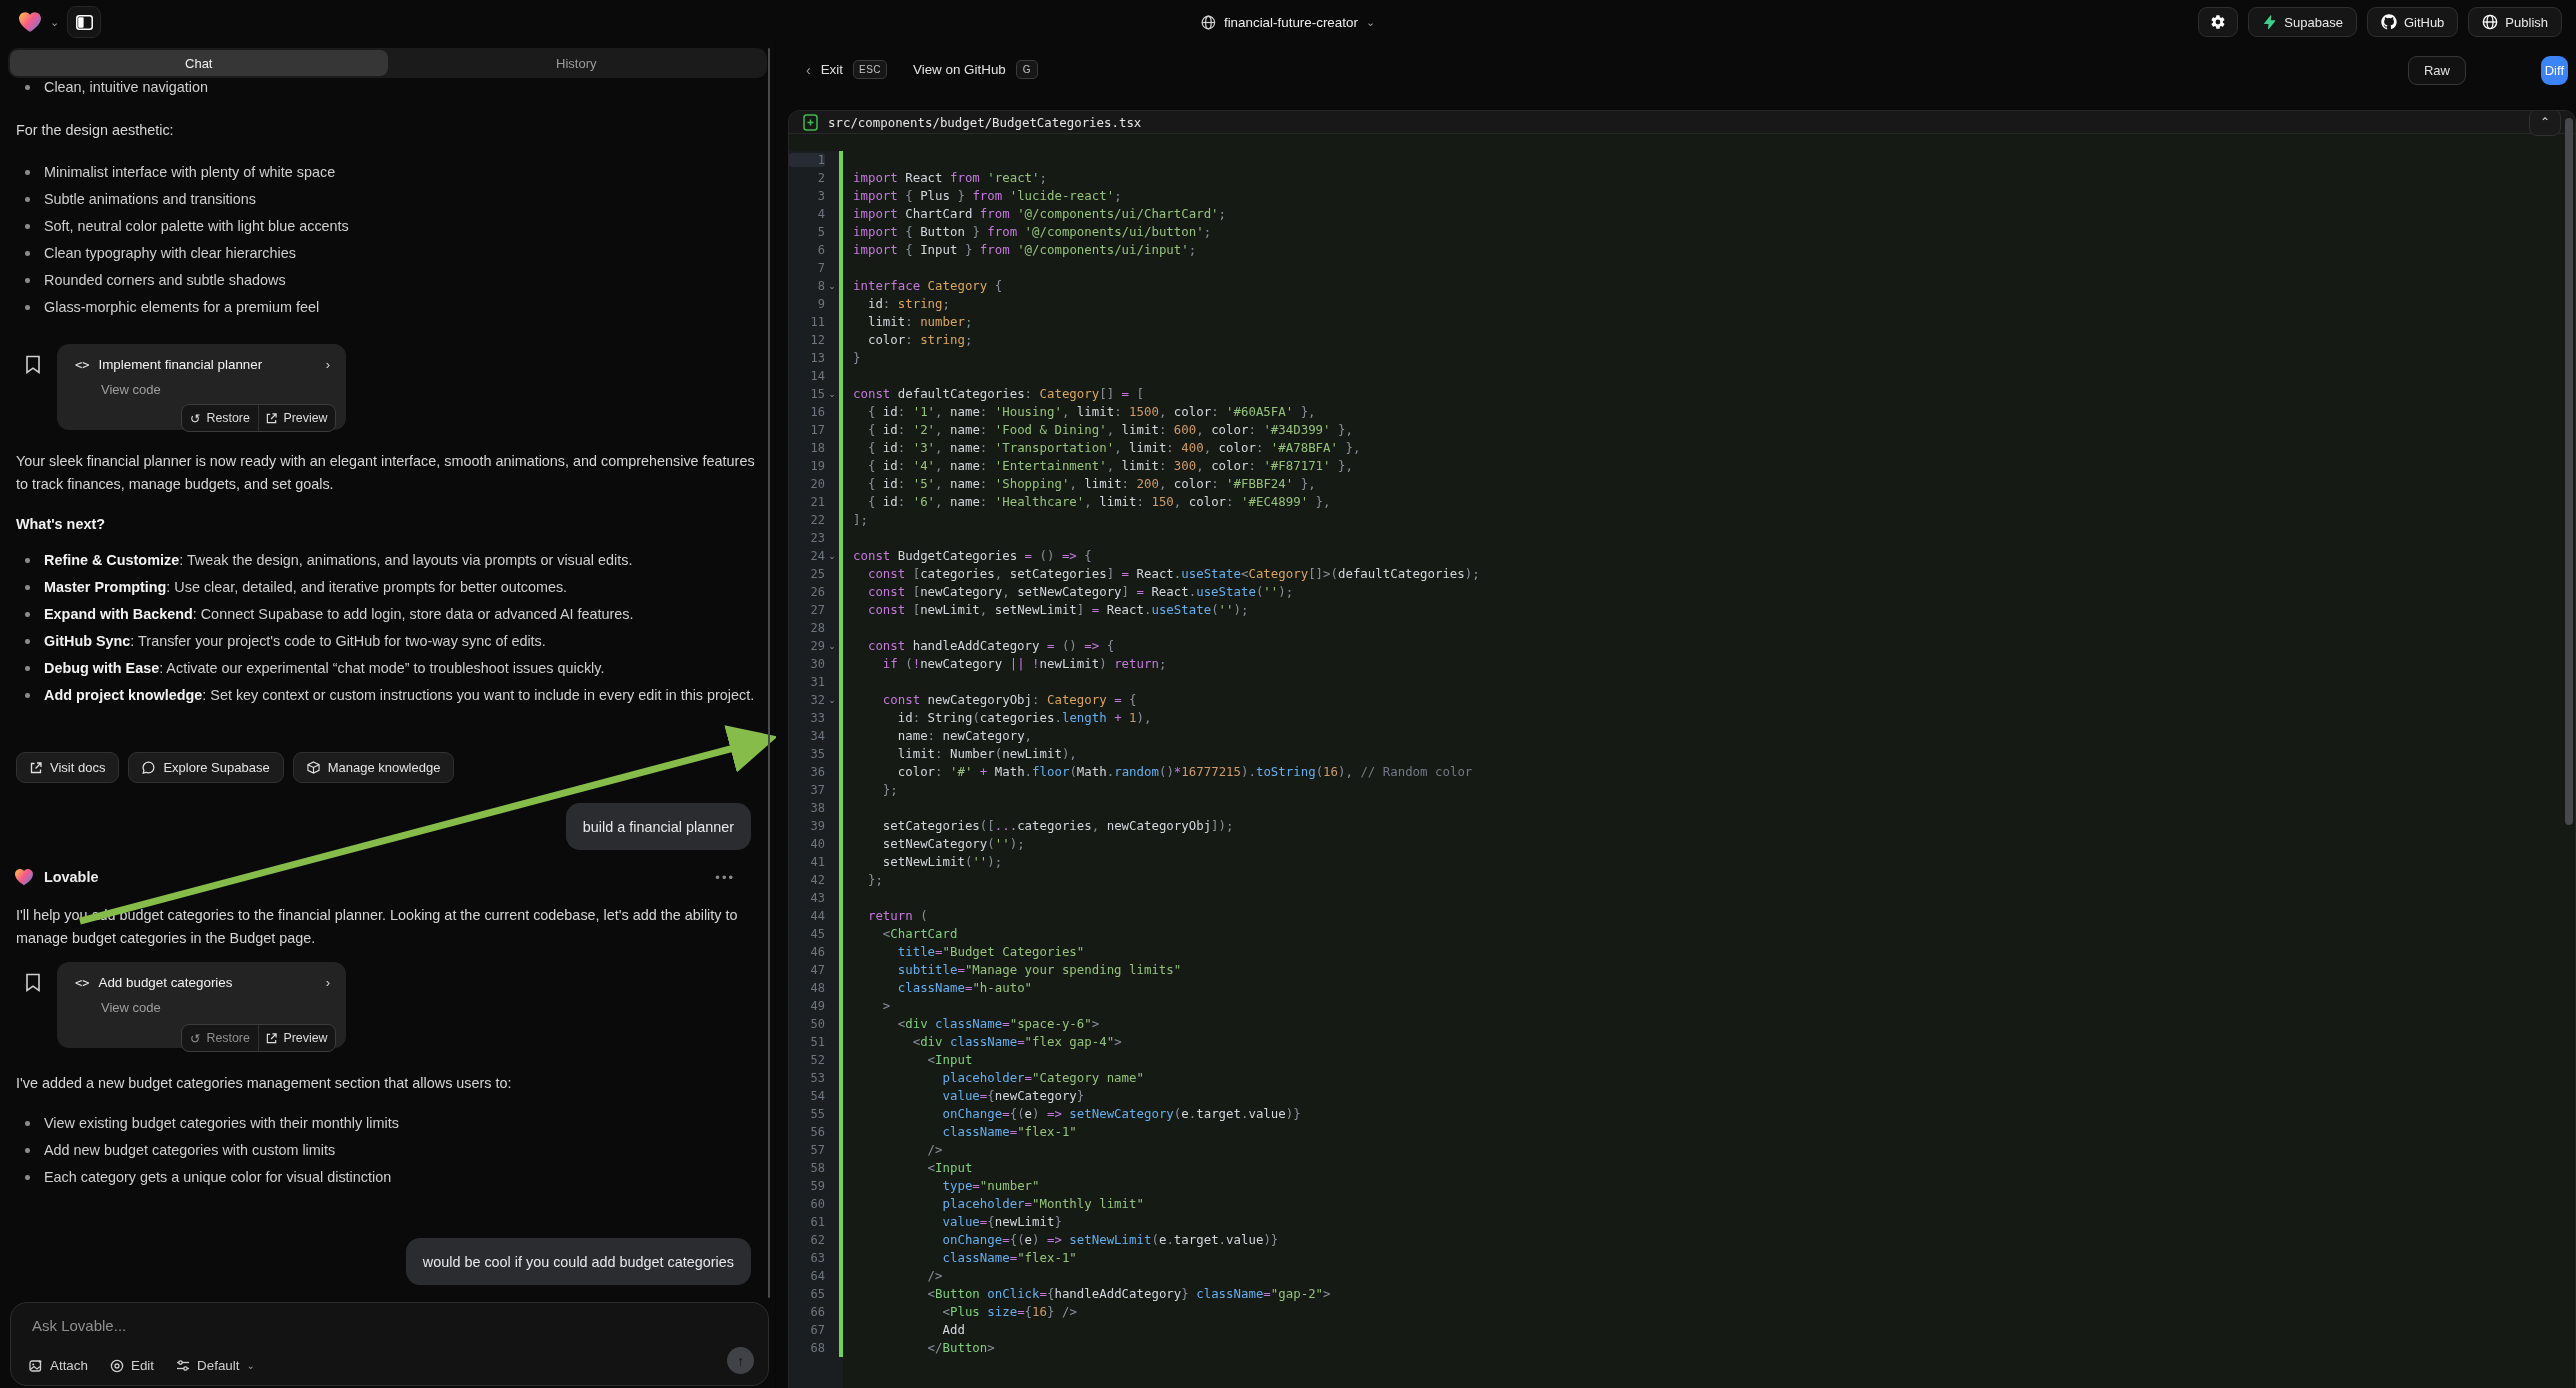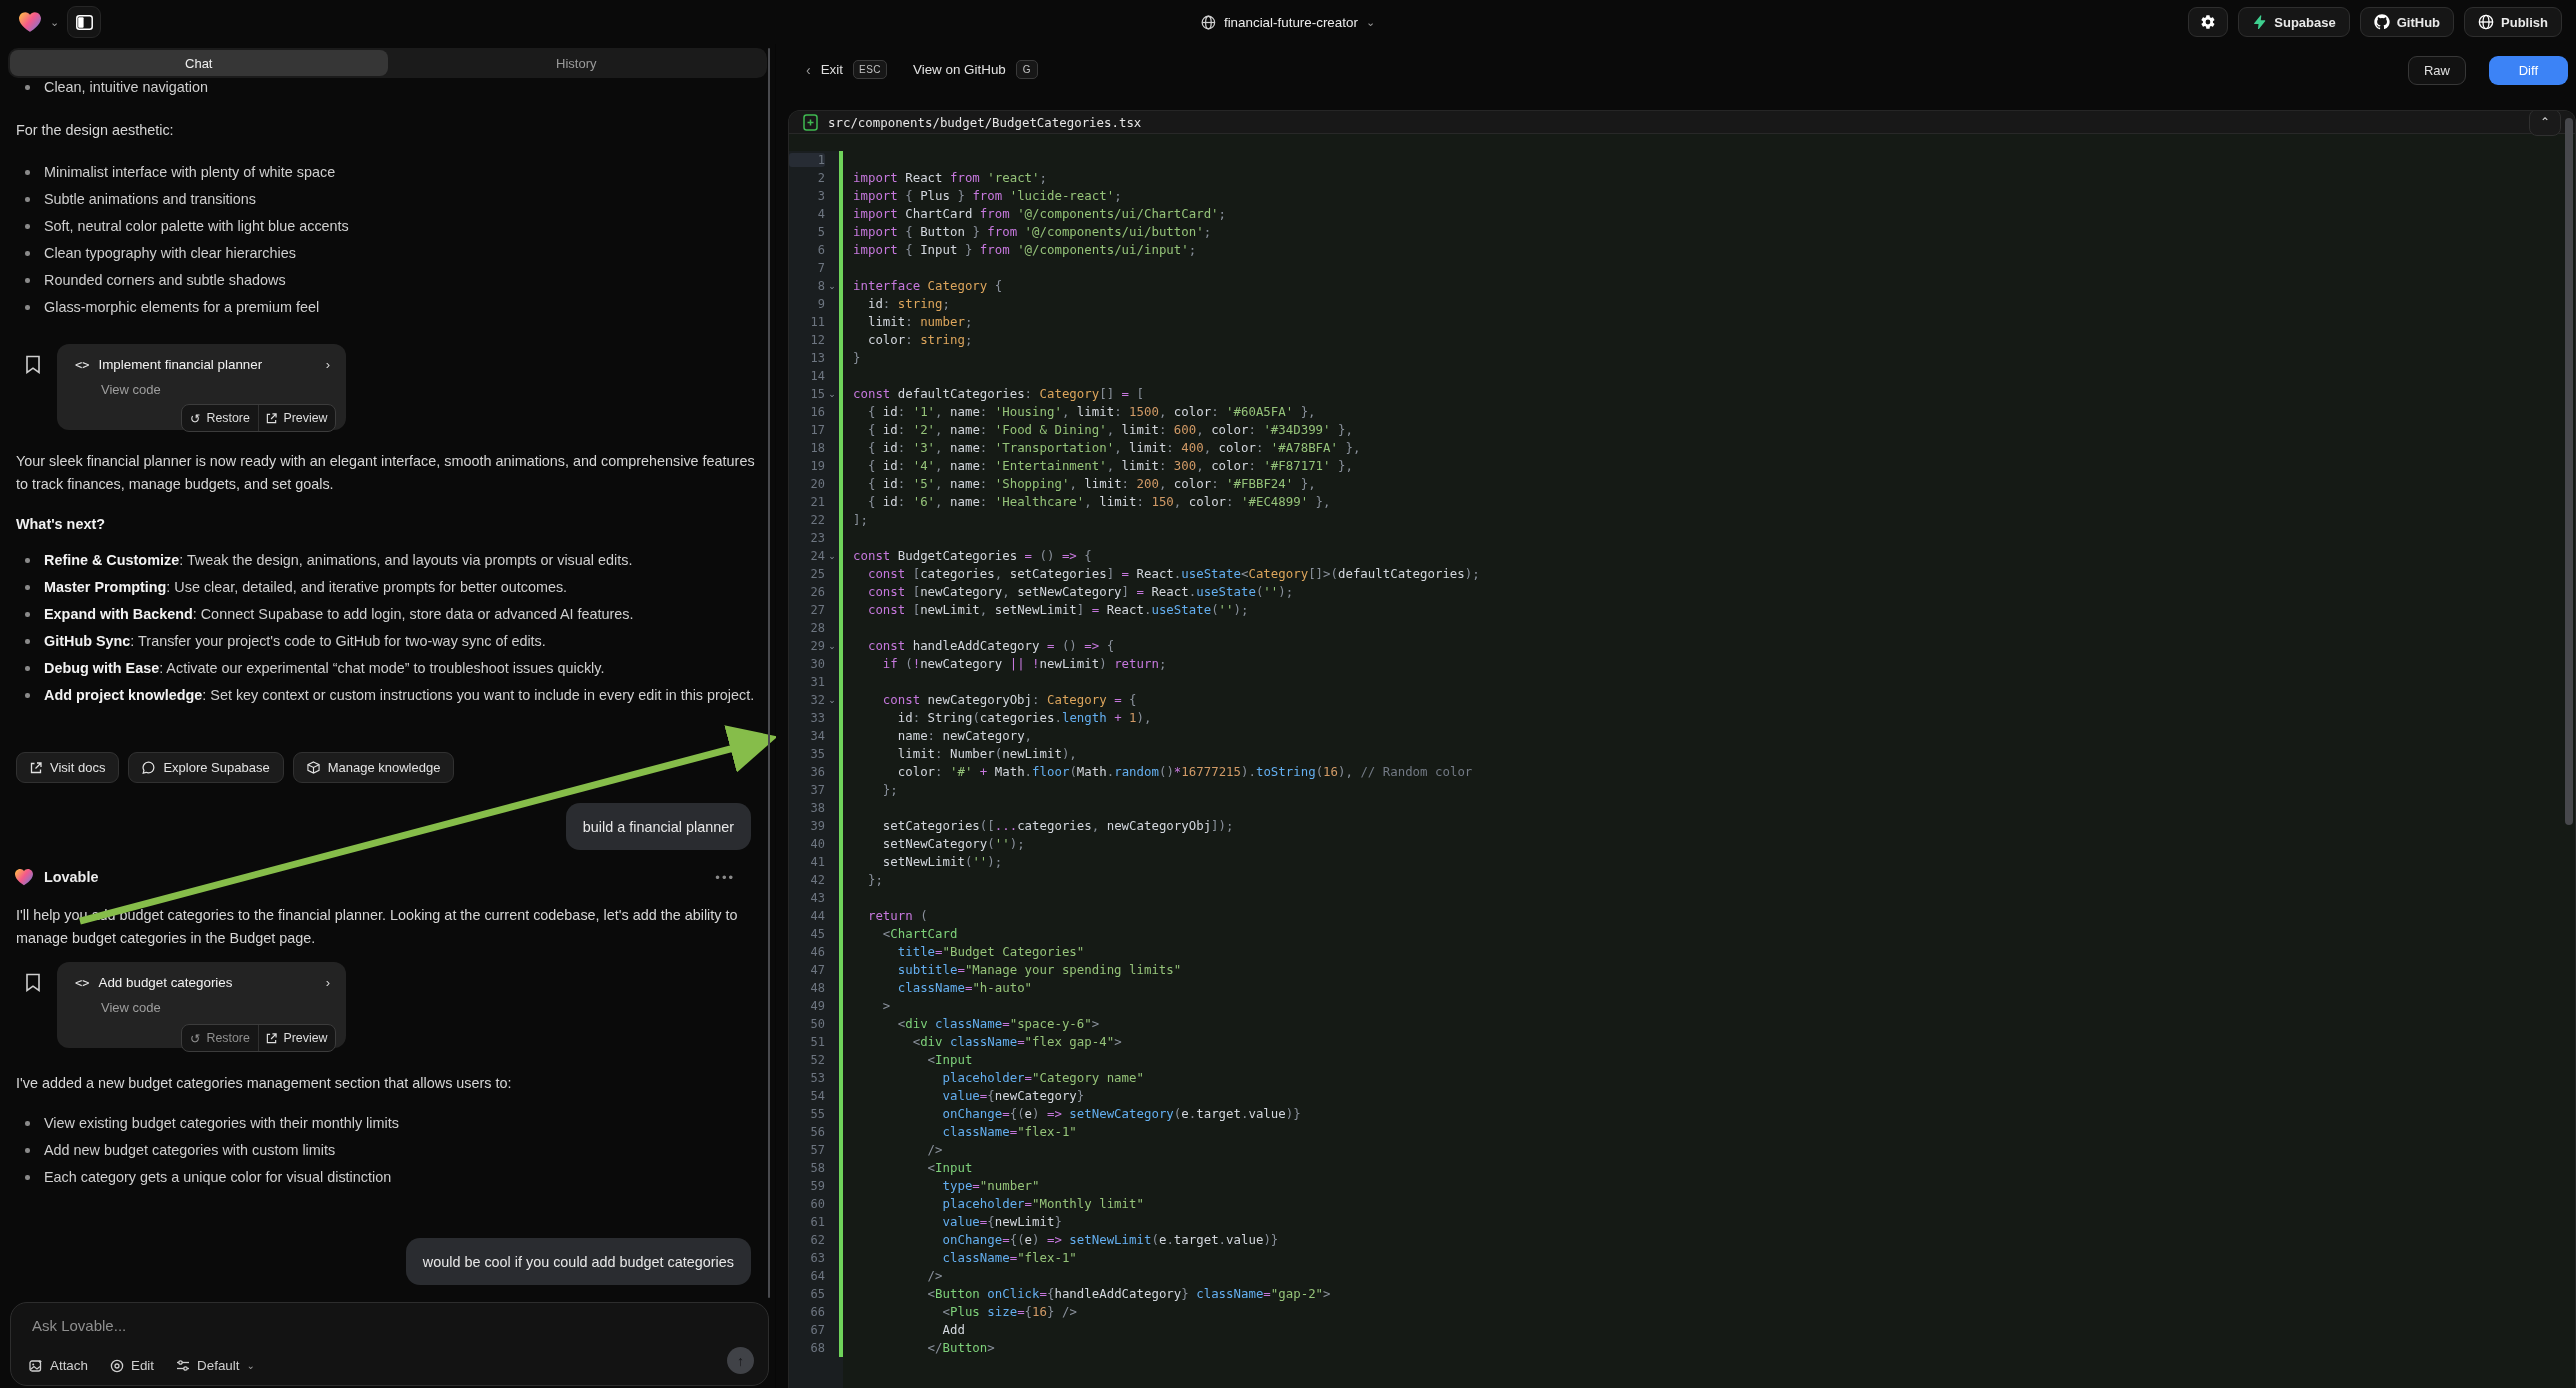--- a/index.html
+++ b/index.html
@@ -8,21 +8,21 @@
   #app { position:relative; width:2576px; height:1388px; background:#070707; overflow:hidden; }
 
   
   #topbar { position:absolute; left:0; top:0; width:2576px; height:44px; background:#0a0a0a; }
   .tb-left { position:absolute; left:18px; top:0; height:44px; display:flex; align-items:center; gap:8px; }
   .heart { width:24px; height:22px; }
   .chev { color:#9a9a9a; font-size:11px; }
   .panel-btn { width:34px; height:32px; border-radius:9px; background:#141414; border:1px solid #262626; display:flex; align-items:center; justify-content:center; }
   .tb-center { position:absolute; left:50%; top:0; transform:translateX(-50%); height:44px; display:flex; align-items:center; gap:8px; color:#ededed; font-size:13.4px; }
   .tb-right { position:absolute; right:14px; top:0; height:44px; display:flex; align-items:center; gap:10px; }
-  .pill { height:30px; border-radius:9px; background:#161616; border:1px solid #2e2e2e; color:#e9e9e9; font-size:13px; display:flex; align-items:center; gap:7px; padding:0 13px;font-weight:bold; }
+  .pill { height:30px; border-radius:9px; background:#161616; border:1px solid #2e2e2e; color:#e9e9e9; font-size:13px; display:flex; align-items:center; gap:7px; padding:0 13px; }
   .pill svg { flex:none; }
 
   
   #chat { position:absolute; left:0; top:44px; width:775px; bottom:0; background:#0a0a0a; font-size:14.4px; color:#d6d6d6; }
   #chat-divider { position:absolute; left:768px; top:48px; width:2px; height:1250px; background:#4a4b4f; border-radius:2px; }
   .tabbar { position:absolute; left:8px; top:4px; width:759px; height:30px; background:#1b1b1b; border-radius:10px; padding:2px; display:flex; }
   .tab { flex:1; border-radius:8px; display:flex; align-items:center; justify-content:center; font-size:13px; color:#9b9b9b; }
   .tab.active { background:#363636; color:#f0f0f0; }
 
   .para { position:absolute; left:16px; width:743px; line-height:23px; color:#d6d6d6; }
@@ -61,21 +61,21 @@
 
   #arrow-overlay { position:absolute; left:0; top:0; pointer-events:none; }
 
   
   #right { position:absolute; left:776px; top:44px; right:0; bottom:0; background:#0a0a0a; }
   .rtoolbar { position:absolute; left:0; top:0; right:0; height:62px; }
   .exit-grp { position:absolute; left:30px; top:16px; display:flex; align-items:center; gap:10px; color:#dedede; font-size:13.4px; }
   .kbd { height:19px; min-width:22px; padding:0 5px; border:1px solid #3a3a3a; background:#171717; border-radius:5px; color:#c2c2c2; font-size:10px; display:flex; align-items:center; justify-content:center; letter-spacing:0.5px; }
   .vog { position:absolute; left:137px; top:16px; display:flex; align-items:center; gap:10px; color:#e3e3e3; font-size:13.4px; }
   .raw-btn { position:absolute; right:110px; top:12px; height:29px; padding:0 15px; border:1px solid #373737; border-radius:9px; color:#e0e0e0; font-size:13px; display:flex; align-items:center; background:#121212; }
-  .diff-btn { position:absolute; right:8px; top:12px; height:29px; padding:0 30px; border-radius:9px; background:#3c83f6; color:#fff; font-size:13px; display:flex; align-items:center; }
+  .diff-btn { position:absolute; right:8px; top:12px; height:29px; padding:0 4px; border-radius:9px; background:#3c83f6; color:#fff; font-size:13px; display:flex; align-items:center; }
 
   #filecard { position:absolute; left:12px; top:66px; right:0; bottom:0; background:#151a15; border-radius:12px 12px 0 0; overflow:hidden; border:1px solid #262626; border-bottom:none; }
   .fheader { position:absolute; left:0; top:0; right:0; height:23px; background:#181818; border-bottom:1px solid #282828; display:flex; align-items:center; padding:0 14px; gap:10px; }
   .fpath { font-family:"DejaVu Sans Mono", monospace; font-size:12.4px; color:#e6e6e6; }
   .collapse-btn { margin-left:auto; width:32px; height:27px; border:1px solid #303030; border-radius:8px; background:#1a1a1a; display:flex; align-items:center; justify-content:center; color:#d0d0d0; font-size:12px; }
 
   #code-lines { position:absolute; left:0; top:40px; right:0; bottom:0; background:#151a15; }
   #code-lines::before { content:''; position:absolute; left:0; top:0; bottom:0; width:54px; background:#1a1e20; }
   .cl { display:flex; height:18px; align-items:center; position:relative; }
   .ln { width:36px; flex:none; text-align:right; color:#6e7681; font:12px "DejaVu Sans Mono", monospace; z-index:1; }

